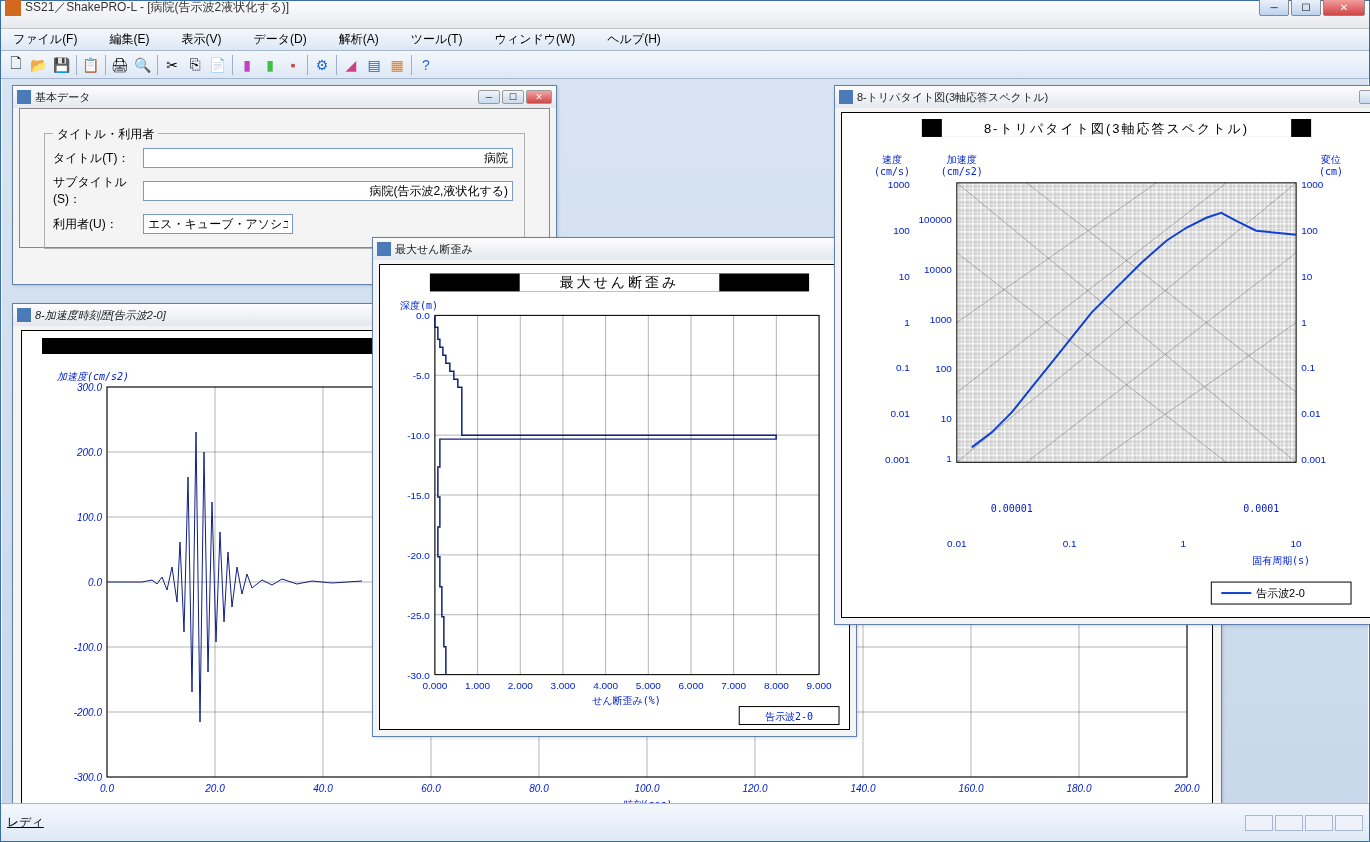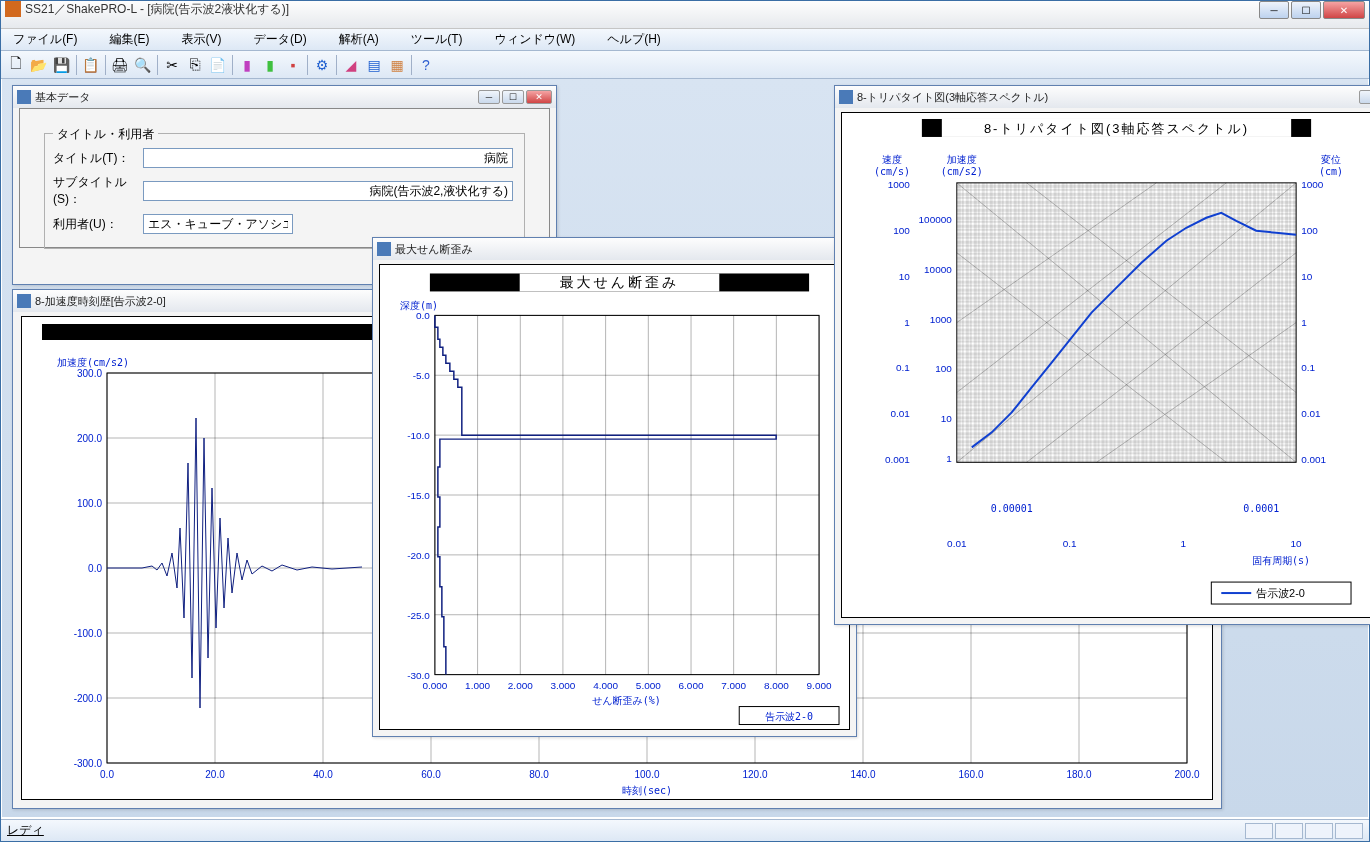--- a/index.html
+++ b/index.html
@@ -1,20 +1,20 @@
 <!DOCTYPE html>
 <html><head>
 <meta charset="utf-8">
 <style>
 * { box-sizing: border-box; margin: 0; padding: 0; font-family: "MS PGothic", "Meiryo", sans-serif; }
 body { background: #fff; width: 1370px; height: 842px; overflow: hidden; position: relative; }
 
 
 .main-window { width: 1370px; height: 842px; border: 1px solid #3a6ea5; background: #fff; position: relative; }
-.titlebar { height: 28px; background: linear-gradient(to bottom, #fdfdfd, #e6e9ed); display: flex; align-items: flex-start; padding: 0 4px; border-bottom: 1px solid #c5c5c5; }
+.titlebar { height: 28px; background: linear-gradient(to bottom, #fdfdfd, #e6e9ed); display: flex; align-items: flex-end; padding: 12px 4px; border-bottom: 1px solid #c5c5c5; }
 .titlebar .app-icon { width: 16px; height: 16px; background: #d2691e; margin-right: 4px; }
 .titlebar .title-text { font-size: 12px; color: #333; flex: 1; }
 .win-controls { display: flex; gap: 2px; }
 .win-btn { width: 30px; height: 18px; border: 1px solid #888; border-radius: 2px; display: flex; align-items: center; justify-content: center; font-size: 10px; cursor: pointer; }
 .win-btn.min { background: linear-gradient(to bottom, #eef3fb, #bdd2ee); }
 .win-btn.max { background: linear-gradient(to bottom, #eef3fb, #bdd2ee); }
 .win-btn.close { background: linear-gradient(to bottom, #f5a3a3, #d04545); color: #fff; width: 42px; }
 
 
 .menubar { height: 22px; background: linear-gradient(to bottom, #f4f8fd, #dde8f5); display: flex; align-items: center; padding: 0 4px; font-size: 12px; border-bottom: 1px solid #a5b8d0; gap: 16px; }
@@ -42,21 +42,21 @@
 .tab { padding: 3px 10px; border: 1px solid #888; border-bottom: none; background: #f0f0f0; cursor: pointer; margin-right: -1px; }
 .tab.active { background: #fff; position: relative; z-index: 2; }
 .tab-content { margin: 0 6px 6px; border: 1px solid #888; background: #f4f4f4; padding: 24px; height: 140px; }
 .group-box { border: 1px solid #b0b0b0; padding: 8px; position: relative; }
 .group-title { position: absolute; top: -8px; left: 8px; background: #f4f4f4; padding: 0 4px; font-size: 12px; }
 .form-row { display: flex; align-items: center; margin: 6px 0; font-size: 12px; }
 .form-row label { width: 90px; }
 .form-row input { border: 1px solid #7a9ac0; padding: 2px 4px; font-size: 12px; background: #fff; text-align: right; }
 
 
-.statusbar { position: absolute; bottom: 0; left: 0; right: 0; height: 22px; background: linear-gradient(to bottom, #f4f8fd, #dde8f5); display: flex; align-items: center; padding: 0 6px; font-size: 12px; border-top: 1px solid #a5b8d0; text-decoration: underline; }
+.statusbar { position: absolute; bottom: 0; left: 0; right: 0; height: 38px; background: linear-gradient(to bottom, #f4f8fd, #dde8f5); display: flex; align-items: center; padding: 0 6px; font-size: 12px; border-top: 1px solid #a5b8d0; text-decoration: underline; }
 .status-panels { margin-left: auto; display: flex; gap: 2px; }
 .status-panel { width: 28px; height: 16px; border: 1px solid #a5b8d0; background: #eef3fb; }
 .tick-label { font-size: 10px; fill: #0020d0; font-family: monospace; }
 </style>
 </head>
 <body>
 
 <div class="main-window">
 
   <div class="titlebar">
@@ -102,21 +102,21 @@
     <div class="tool-sep"></div>
     <div class="tool-btn" style="color:#d04080">◢</div>
     <div class="tool-btn" style="color:#2060d0">▤</div>
     <div class="tool-btn" style="color:#d08040">▦</div>
     <div class="tool-sep"></div>
     <div class="tool-btn" style="color:#3060d0">?</div>
   </div>
 
   <div class="mdi-area">
 
-    <div class="child-window" style="left:10px; top:210px; width:1210px; height:520px;">
+    <div class="child-window" style="left:10px; top:224px; width:1210px; height:520px;font-style:italic;">
       <div class="child-titlebar">
         <div class="cicon"></div>
         <div class="ctitle">8-加速度時刻歴[告示波2-0]</div>
       </div>
       <div style="position:absolute; top:26px; left:8px; right:8px; bottom:8px; background:#fff; border:1px solid #000;">
         <svg width="100%" height="100%" viewBox="0 0 1190 480">
 
           <rect x="20" y="6" width="1150" height="16" fill="#000"></rect>
 
           <text x="35" y="48" class="tick-label" fill="#0020d0">加速度(cm/s2)</text>

